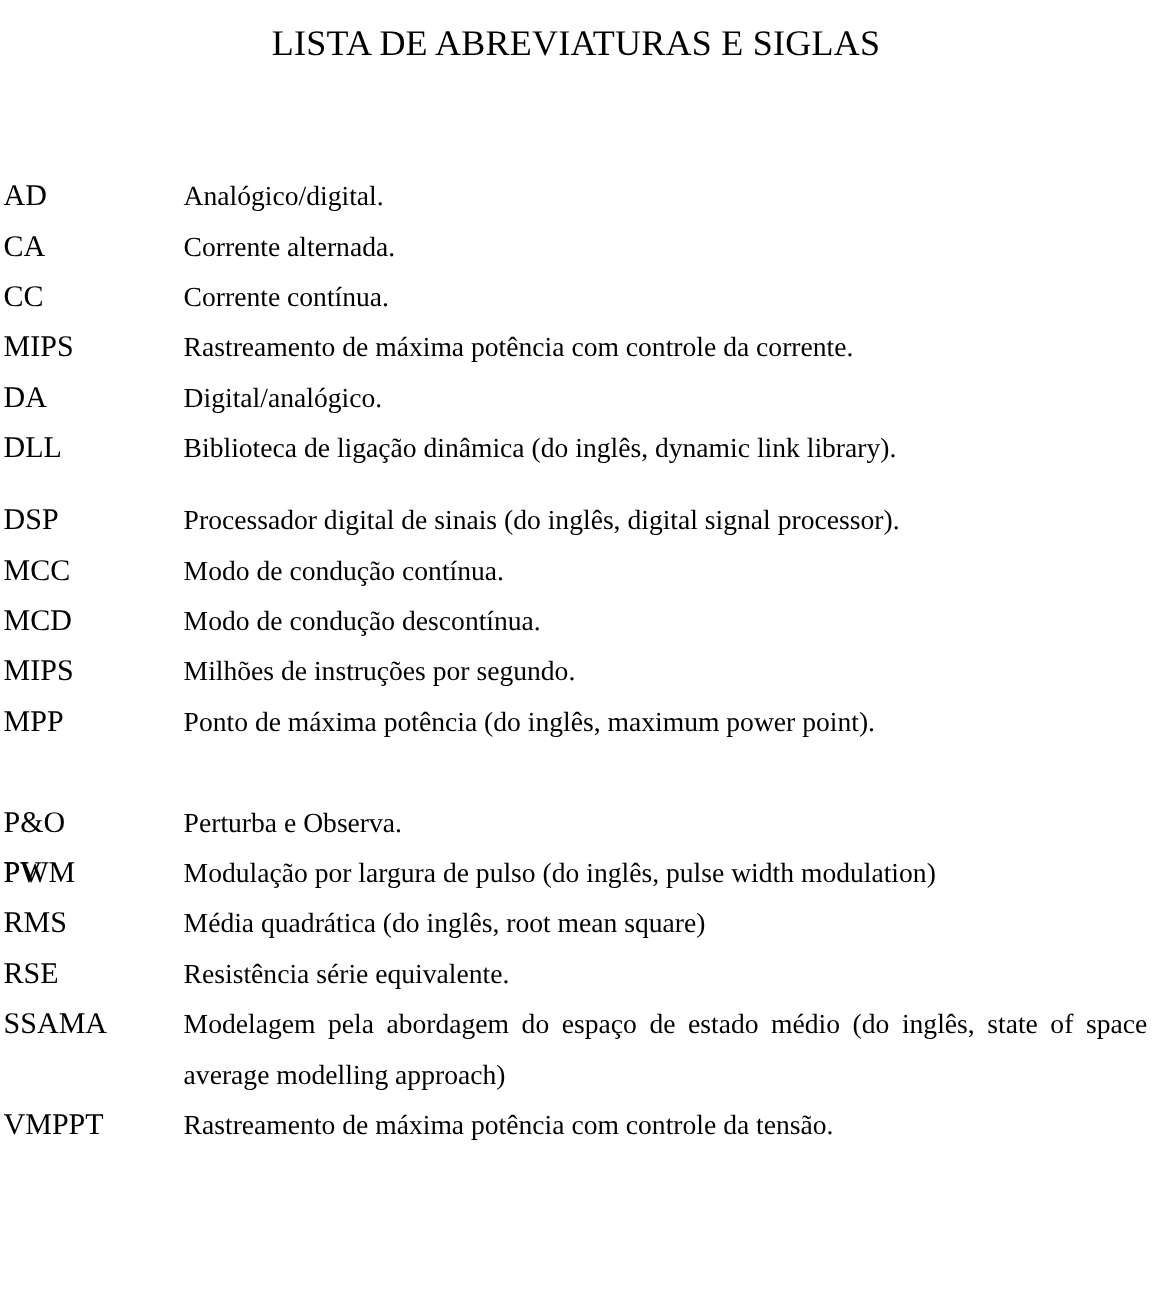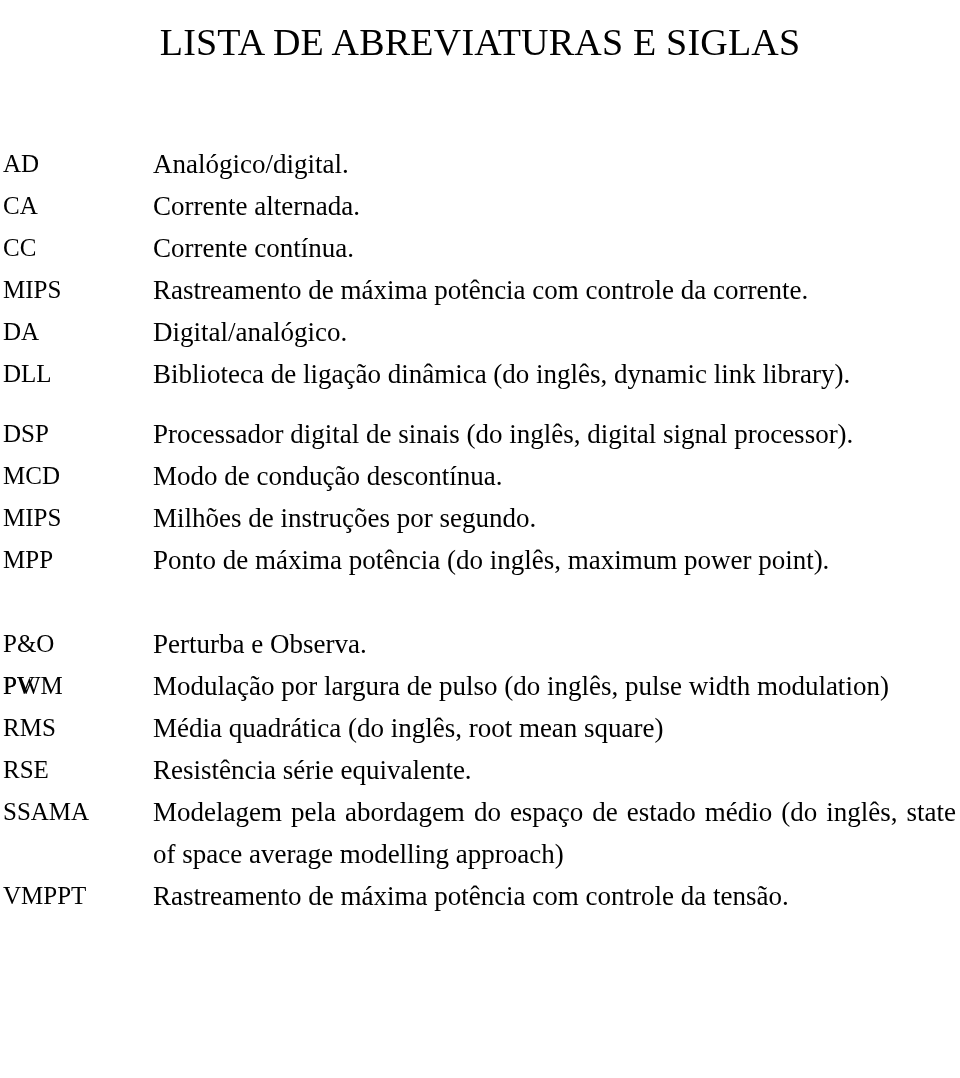--- a/index.html
+++ b/index.html
@@ -20,21 +20,21 @@
     position: relative;
     width: 960px;
     height: 1078px;
   }
   .page-title {
     position: absolute;
     top: -3px;
     left: 0;
     width: 960px;
     text-align: center;
-    font-size: 38px;
+    font-size: 30px;
     line-height: 40px;
     font-weight: normal;
     letter-spacing: 0.2px;
     white-space: nowrap;
   }
   .abbrev-list {
     position: absolute;
     top: 143px;
     left: 0;
     width: 960px;
@@ -48,21 +48,21 @@
     left: 3px;
     top: 0;
     width: 150px;
     font-size: 25px;
     line-height: 42px;
     white-space: nowrap;
   }
   .entry-def {
     margin-left: 153px;
     width: 803px;
-    font-size: 27px;
+    font-size: 23px;
     line-height: 42px;
   }
   
   .entry-def.flow {
     text-align: left;
   }
   
   .entry-def.justify {
     text-align: justify;
     text-align-last: left;
@@ -104,20 +104,24 @@
       </div>
       <div class="entry">
         <div class="entry-term">DLL</div>
         <div class="entry-def flow">Biblioteca de ligação dinâmica (do inglês, dynamic link library).</div>
       </div>
       <div class="entry gap-before">
         <div class="entry-term">DSP</div>
         <div class="entry-def flow">Processador digital de sinais (do inglês, digital signal processor).</div>
       </div>
       <div class="entry">
+        <div class="entry-term">MCC</div>
+        <div class="entry-def flow">Modo de condução contínua.</div>
+      </div>
+      <div class="entry">
         <div class="entry-term">MCD</div>
         <div class="entry-def flow">Modo de condução descontínua.</div>
       </div>
       <div class="entry">
         <div class="entry-term">MIPS</div>
         <div class="entry-def flow">Milhões de instruções por segundo.</div>
       </div>
       <div class="entry">
         <div class="entry-term">MPP</div>
         <div class="entry-def flow">Ponto de máxima potência (do inglês, maximum power point).</div>

